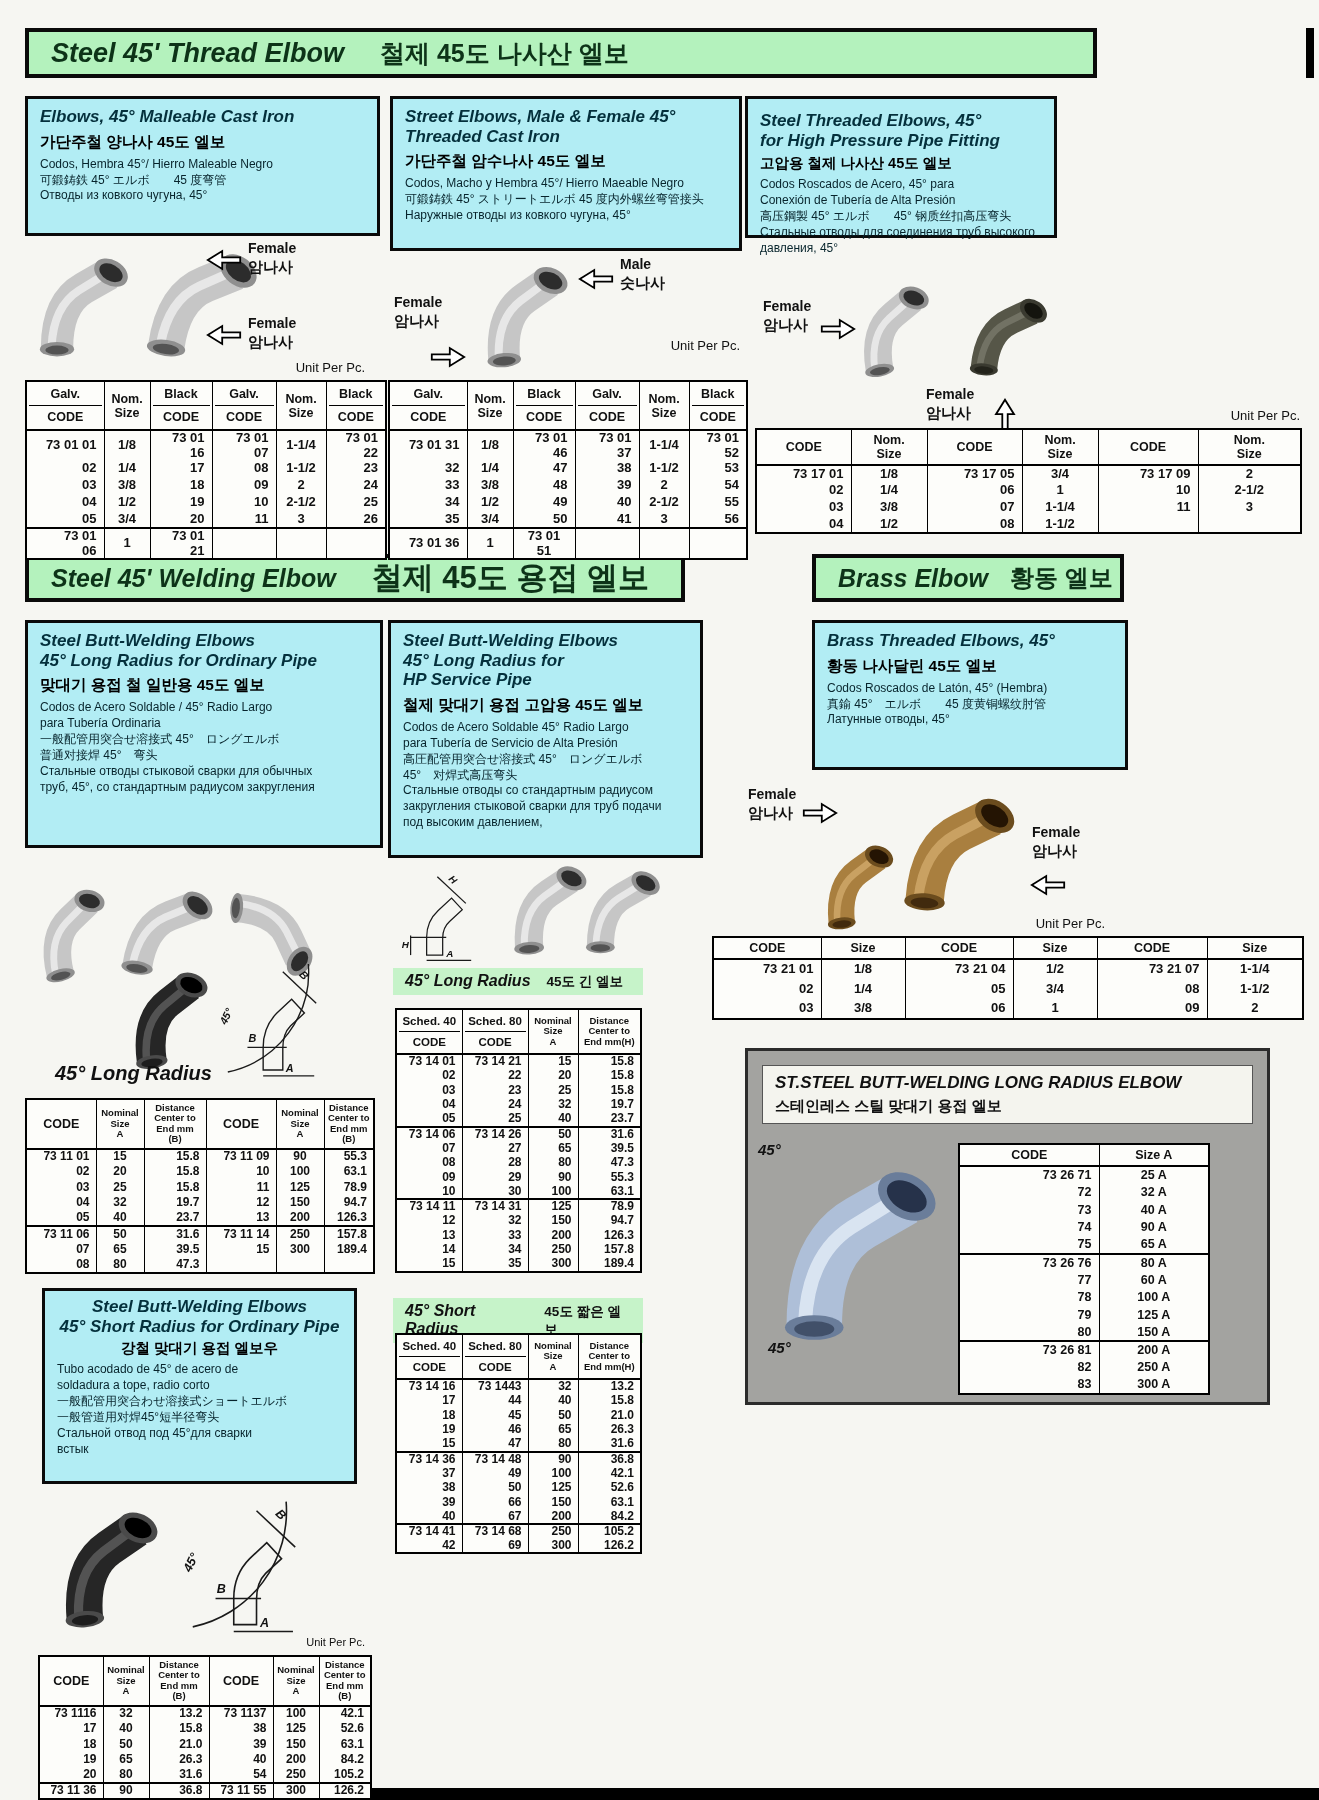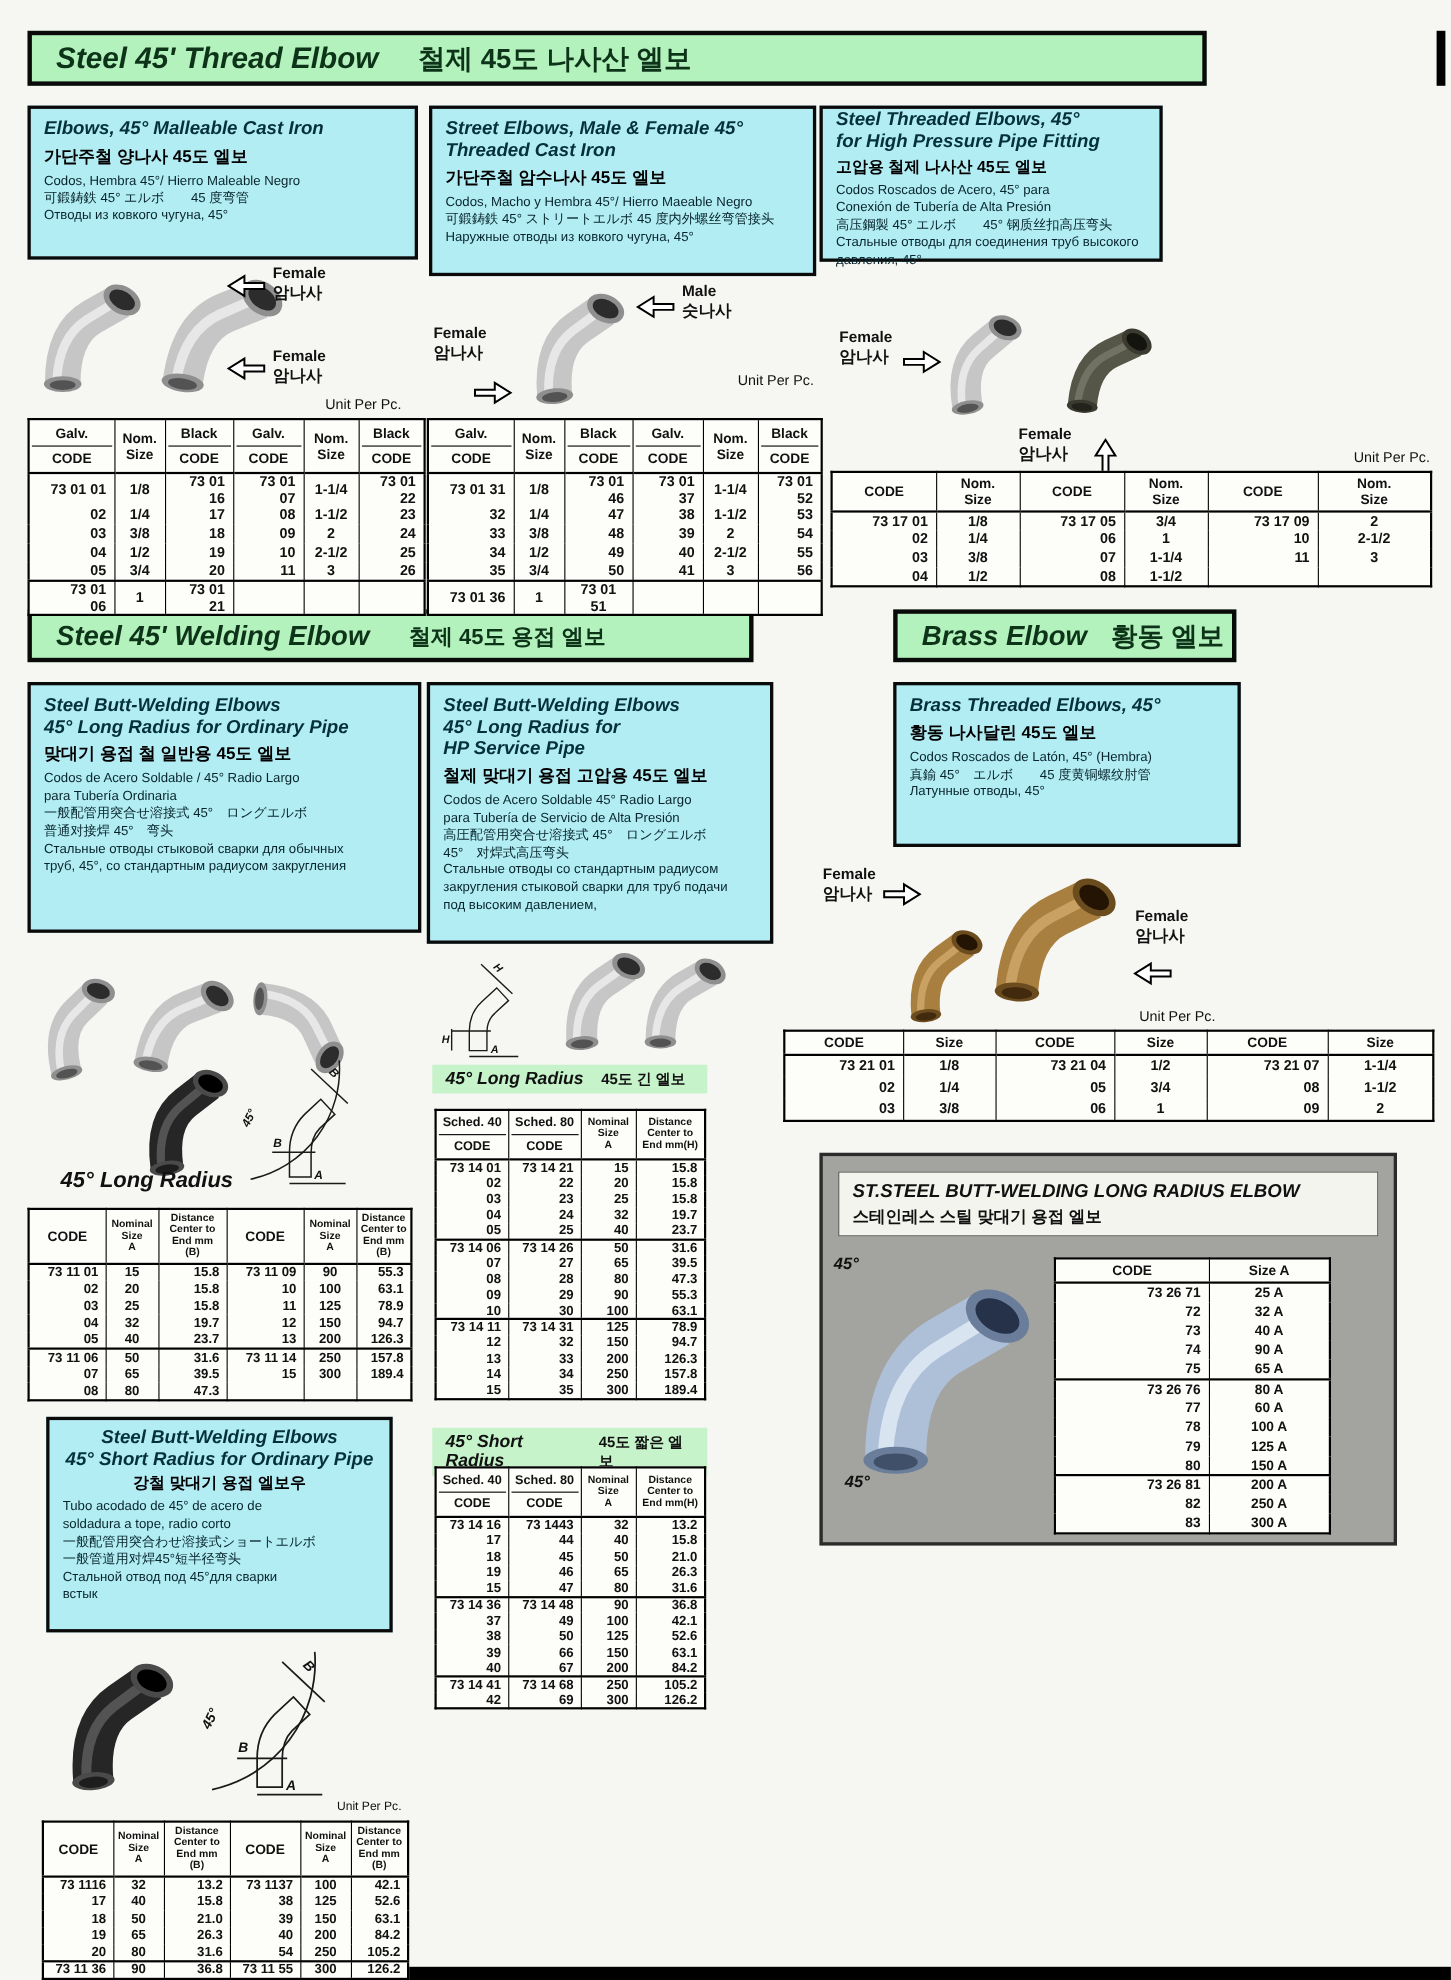--- a/index.html
+++ b/index.html
@@ -84,21 +84,21 @@
 
   <div class="blackbar" style="left:1306px;top:28px;width:8px;height:50px;"></div>
   <div class="blackbar" style="left:140px;top:1788px;width:1179px;height:12px;"></div>
 
   <div class="banner" style="left:25px;top:28px;width:1072px;height:50px;">
     <span class="b-en">Steel 45' Thread Elbow</span>
     <span class="b-ko">철제 45도 나사산 엘보</span>
   </div>
   <div class="banner" style="left:25px;top:554px;width:660px;height:48px;">
     <span class="b-en" style="font-size:25px">Steel 45' Welding Elbow</span>
-    <span class="b-ko" style="font-size:20px">철제 45도  용접  엘보</span>
+    <span class="b-ko" style="font-size:31px">철제 45도  용접  엘보</span>
   </div>
   <div class="banner" style="left:812px;top:554px;width:312px;height:48px;gap:22px;">
     <span class="b-en" style="font-size:25px">Brass Elbow</span>
     <span class="b-ko" style="font-size:24px">황동 엘보</span>
   </div>
 
   <div class="bx" style="left:25px;top:96px;width:355px;height:140px;">
     <div>
         <div class="bx-title">Elbows, 45°   Malleable Cast Iron</div>
       </div>
@@ -114,21 +114,21 @@
         <div class="bx-title">Street Elbows, Male &amp; Female 45°</div>
         <div class="bx-title">Threaded Cast Iron</div>
       </div>
     <div class="bx-ko">가단주철 암수나사 45도 엘보</div>
     <div>
         <div class="bx-line">Codos, Macho y Hembra 45°/ Hierro Maeable Negro</div>
         <div class="bx-line">可鍛鋳鉄 45°  ストリートエルボ 45 度内外螺丝弯管接头</div>
         <div class="bx-line">Наружные отводы из ковкого чугуна, 45°</div>
       </div>
   </div>
-  <div class="bx" style="left:745px;top:96px;width:312px;height:142px;padding-top:0;">
+  <div class="bx" style="left:745px;top:96px;width:312px;height:142px;padding-top:12px;">
     <div style="font-size:15px;">
         <div class="bx-title">Steel Threaded Elbows, 45°</div>
         <div class="bx-title">for High Pressure Pipe Fitting</div>
       </div>
     <div class="bx-ko" style="font-size:14.5px;margin-top:4px;">고압용 철제 나사산 45도 엘보</div>
     <div style="font-size:11px;">
         <div class="bx-line">Codos Roscados de Acero, 45° para</div>
         <div class="bx-line">Conexión de Tubería de Alta Presión</div>
         <div class="bx-line">高压鋼製 45°  エルボ　　45°  钢质丝扣高压弯头</div>
         <div class="bx-line">Стальные отводы для соединения труб высокого</div>

